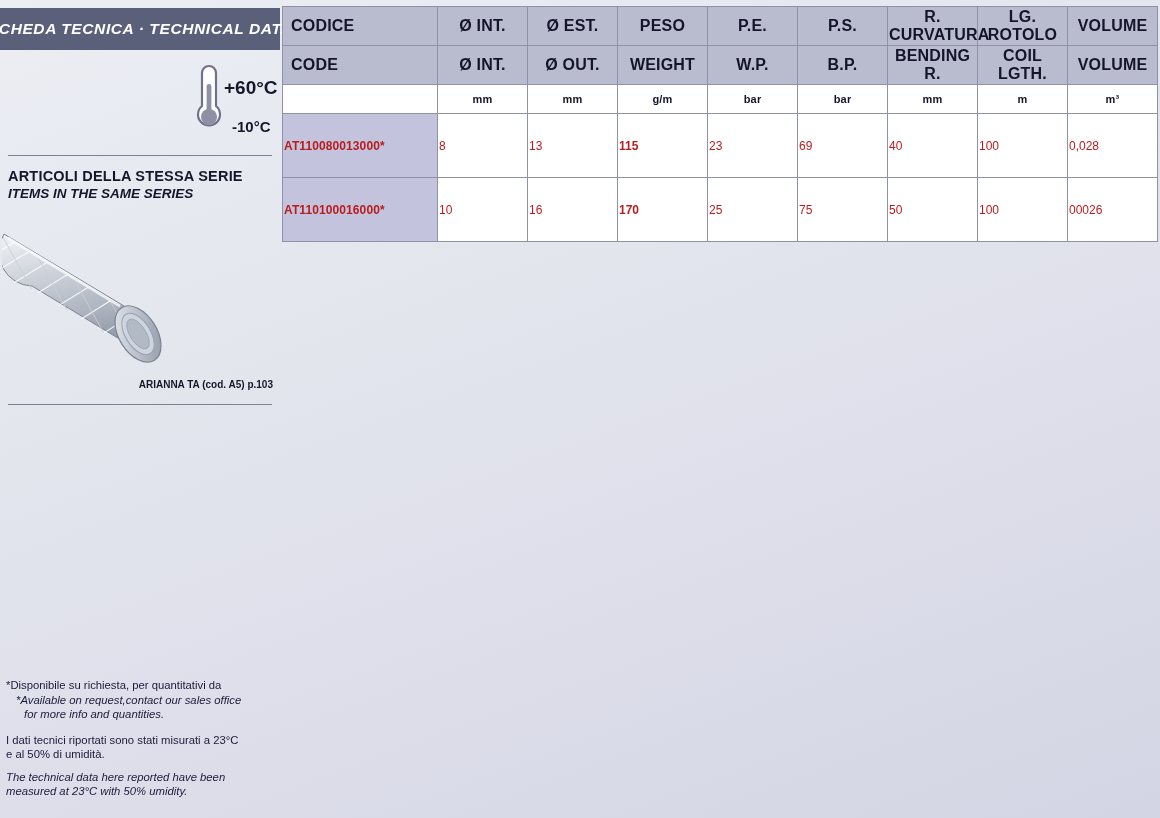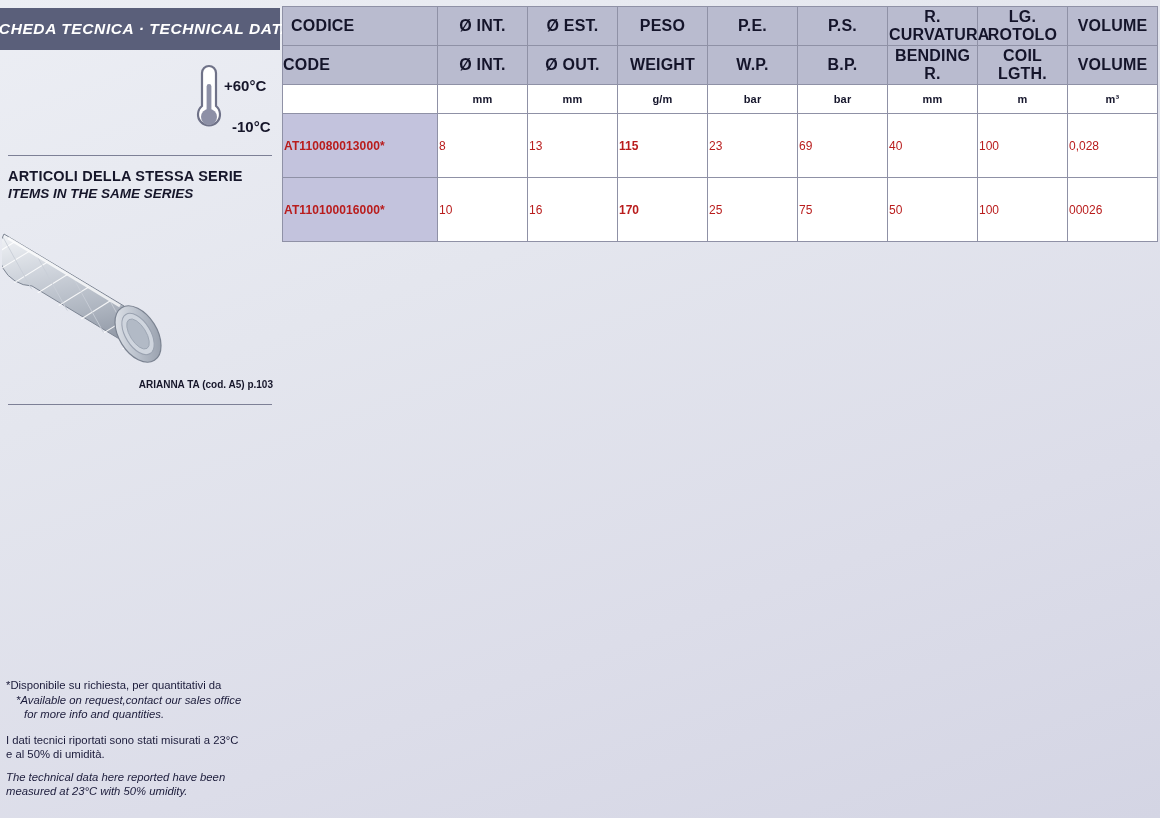--- a/index.html
+++ b/index.html
@@ -55,21 +55,21 @@
   }
   .thermo-icon {
     position: absolute;
     left: 196px;
     top: 2px;
   }
   .temp-hi {
     position: absolute;
     left: 224px;
     top: 17px;
-    font-size: 15px;
+    font-size: 19px;
     font-weight: bold;
     color: #16162a;
   }
   .temp-lo {
     position: absolute;
     left: 232px;
     top: 58px;
     font-size: 15px;
     font-weight: bold;
     color: #16162a;
@@ -302,21 +302,21 @@
         <th>Ø INT.</th>
         <th>Ø EST.</th>
         <th>PESO</th>
         <th>P.E.</th>
         <th>P.S.</th>
         <th>R. CURVATURA</th>
         <th>LG. ROTOLO</th>
         <th>VOLUME</th>
       </tr>
       <tr>
-        <th style="text-align:left;padding-left:0">CODE</th>
+        <th style="text-align:left;padding-left:8px">CODE</th>
         <th>Ø INT.</th>
         <th>Ø OUT.</th>
         <th>WEIGHT</th>
         <th>W.P.</th>
         <th>B.P.</th>
         <th>BENDING R.</th>
         <th>COIL LGTH.</th>
         <th>VOLUME</th>
       </tr>
       <tr class="units">

